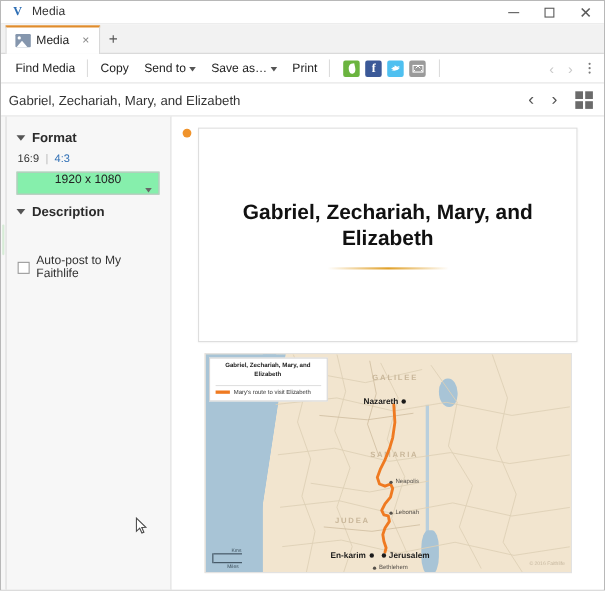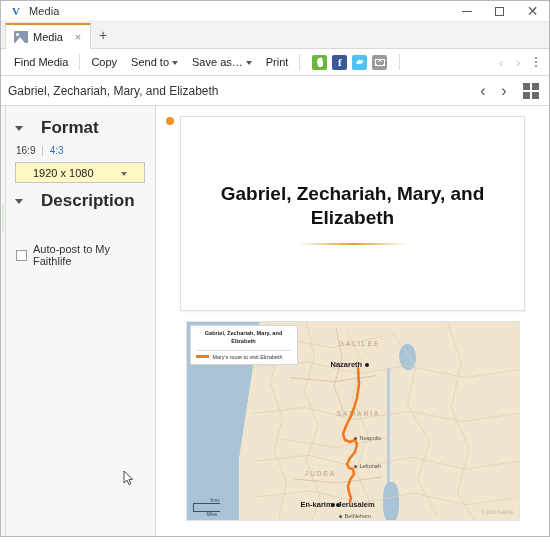--- a/index.html
+++ b/index.html
@@ -199,40 +199,41 @@
   
   .sidebar {
     width: 150px; flex: none;
     background: #f7f7f7;
     border-right: 1px solid #dadada;
     padding: 12px 10px 0 9px;
     font-size: 11px; color: #333;
     overflow: hidden;
   }
   .section-head {
-    display: flex; align-items: center; gap: 18px;
-    font-size: 17px; color: #2b2b2b; font-weight: bold;
+    display: flex; align-items: center; gap: 6px;
+    font-size: 12px; color: #2b2b2b; font-weight: bold;
     margin-bottom: 7px;
   }
   .tri {
     width: 0; height: 0;
     border-left: 4px solid transparent;
     border-right: 4px solid transparent;
     border-top: 5px solid #555;
   }
   .ratio-row { font-size: 10px; margin: 0 0 6px 1px; color: #333; }
   .ratio-sel { color: #333; }
   .ratio-div { color: #bbb; margin: 0 3px; }
   .ratio-link { color: #2f6fb5; text-decoration: none; }
   .select {
-    height: 21px; background: #fef9c3;
+    height: 21px; background: #86efac;
     border: 1px solid #c4c4c4;
     display: flex; align-items: center;
-    padding: 0 17px; font-size: 11px; color: #222;
+    padding: 0 6px; font-size: 11px; color: #222;
     position: relative;
+    flex-direction: column;
   }
   .select .caret { margin-left: auto; border-top-color: #666; }
   .desc-head { margin-top: 8px; }
   .desc-text {
     font-size: 10.5px; color: #b5b5b5; line-height: 1.35;
     margin-bottom: 4px; margin-left: 1px;
   }
   .desc-user {
     font-size: 10.5px; color: #2f6fb5; margin-left: 1px;
   }
@@ -559,21 +560,21 @@
             <span class="city-name">Neapolis</span>
           </div>
           <div class="city city-sm" style="left:167px; top:141px;">
             <span class="city-dot"></span>
             <span class="city-name">Lebonah</span>
           </div>
           <div class="city" style="left:114px; top:178px;">
             <span class="city-name">En-karim</span>
             <span class="city-dot"></span>
           </div>
-          <div class="city" style="left:144px; top:178px;">
+          <div class="city" style="left:160px; top:178px;">
             <span class="city-dot"></span>
             <span class="city-name">Jerusalem</span>
           </div>
           <div class="city city-sm" style="left:152px; top:191px;">
             <span class="city-dot"></span>
             <span class="city-name">Bethlehem</span>
           </div>
 
           <div class="map-legend">
             <div class="legend-title">Gabriel, Zechariah, Mary, and Elizabeth</div>

